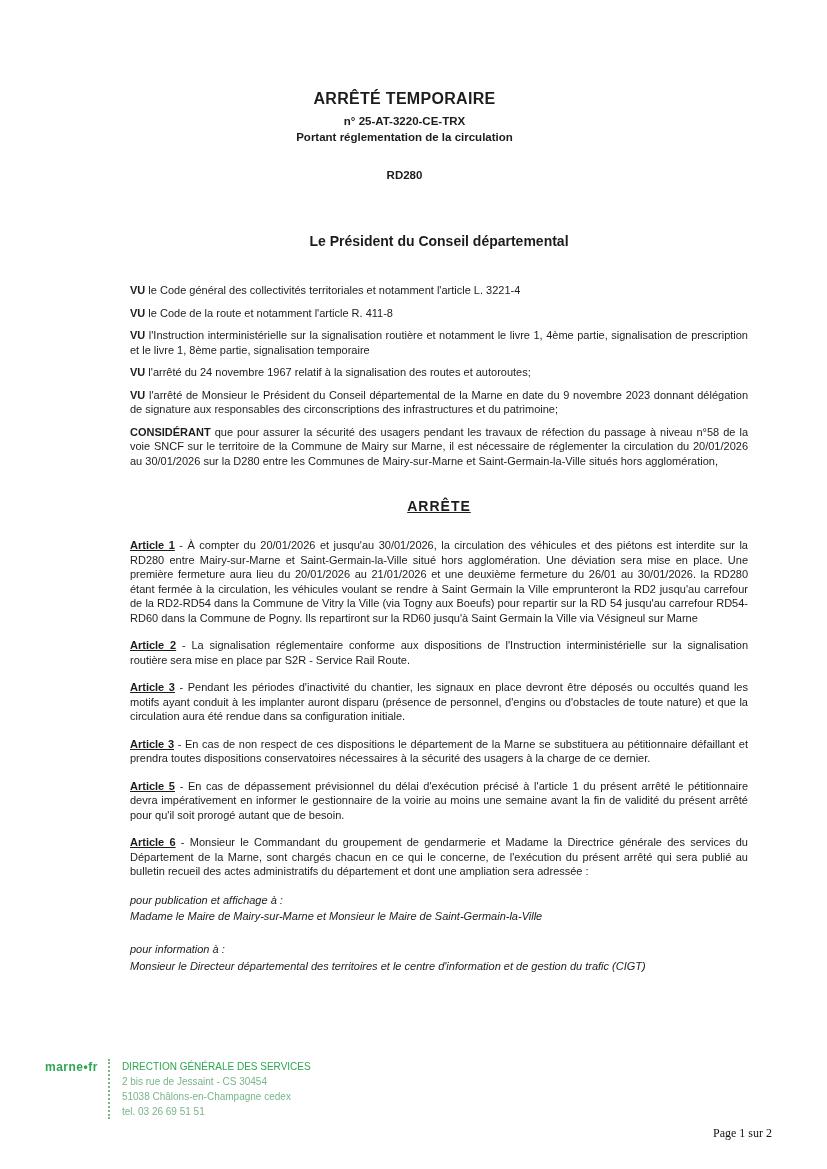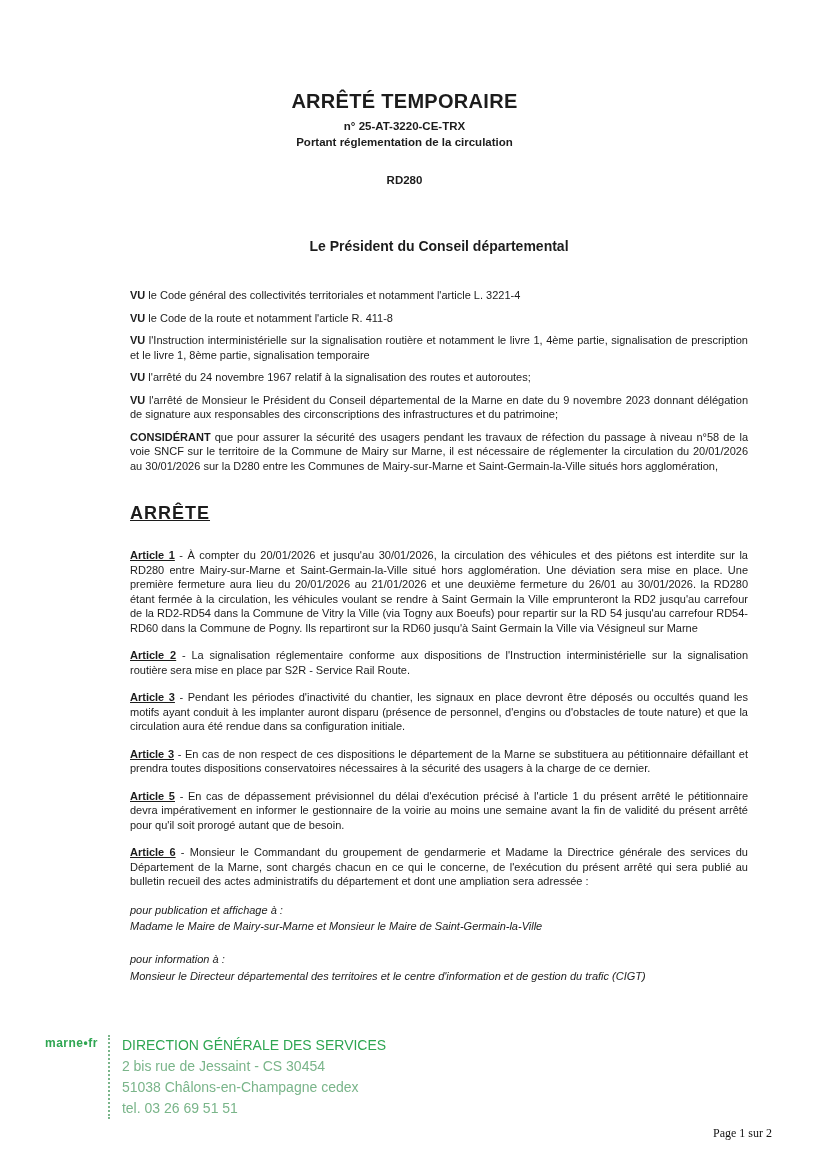--- a/index.html
+++ b/index.html
@@ -35,59 +35,59 @@
   .logo-badge{
     width:64px;height:64px;border-radius:50%;
     background:var(--brand-green);
     display:flex;align-items:center;justify-content:center;
     margin-top:-2px;
   }
   .logo-badge span{
     color:#ffffff;font-size:34px;font-weight:bold;font-style:italic;line-height:1;
   }
   .title-block{flex:1;text-align:center;padding-top:2px;}
-  .t1{font-size:20px;font-weight:bold;letter-spacing:.3px;}
+  .t1{font-size:16px;font-weight:bold;letter-spacing:.3px;}
   .t2{font-size:11.5px;font-weight:bold;margin-top:7px;}
   .t3{font-size:11.5px;font-weight:bold;margin-top:4px;}
   .t4{font-size:11.5px;font-weight:bold;margin-top:26px;}
   
   .content{padding:0 79px 0 130px;}
   .president{
     text-align:center;font-size:14px;font-weight:bold;
     margin-top:52px;
   }
   .para{
     font-size:11px;line-height:1.32;text-align:justify;
     margin-top:8px;
   }
   .para.first{margin-top:34px;}
   .bold{font-weight:bold;}
   .underline{text-decoration:underline;}
   .arrete-heading{
-    text-align:left;font-size:18px;font-weight:bold;
+    text-align:center;font-size:14px;font-weight:bold;
     text-decoration:underline;letter-spacing:1px;
     margin-top:30px;margin-bottom:24px;
   }
   .article{margin-top:13px;}
   .plain-line{font-size:11px;line-height:1.32;margin-top:14px;text-align:left;font-style:italic;}
   .plain-line.tight{margin-top:2px;}
   
   .footer{
     position:absolute;left:45px;bottom:50px;
     display:flex;align-items:flex-start;
   }
   .footer-brand{
     color:var(--brand-green);font-weight:bold;font-size:12px;
     margin-right:10px;margin-top:1px;letter-spacing:.5px;
   }
   .footer-addr{
     border-left:2px dotted var(--footer-muted);
     padding-left:12px;
   }
-  .footer-line{font-size:14px;line-height:1.5;color:var(--footer-muted);}
+  .footer-line{font-size:10px;line-height:1.5;color:var(--footer-muted);}
   .footer-line.strong{color:var(--brand-green);}
   .page-number{
     position:absolute;right:55px;bottom:28px;
     font-family:"Liberation Serif", serif;
     font-size:12px;color:#111;
   }
 </style>
 </head>
 <body>
 

